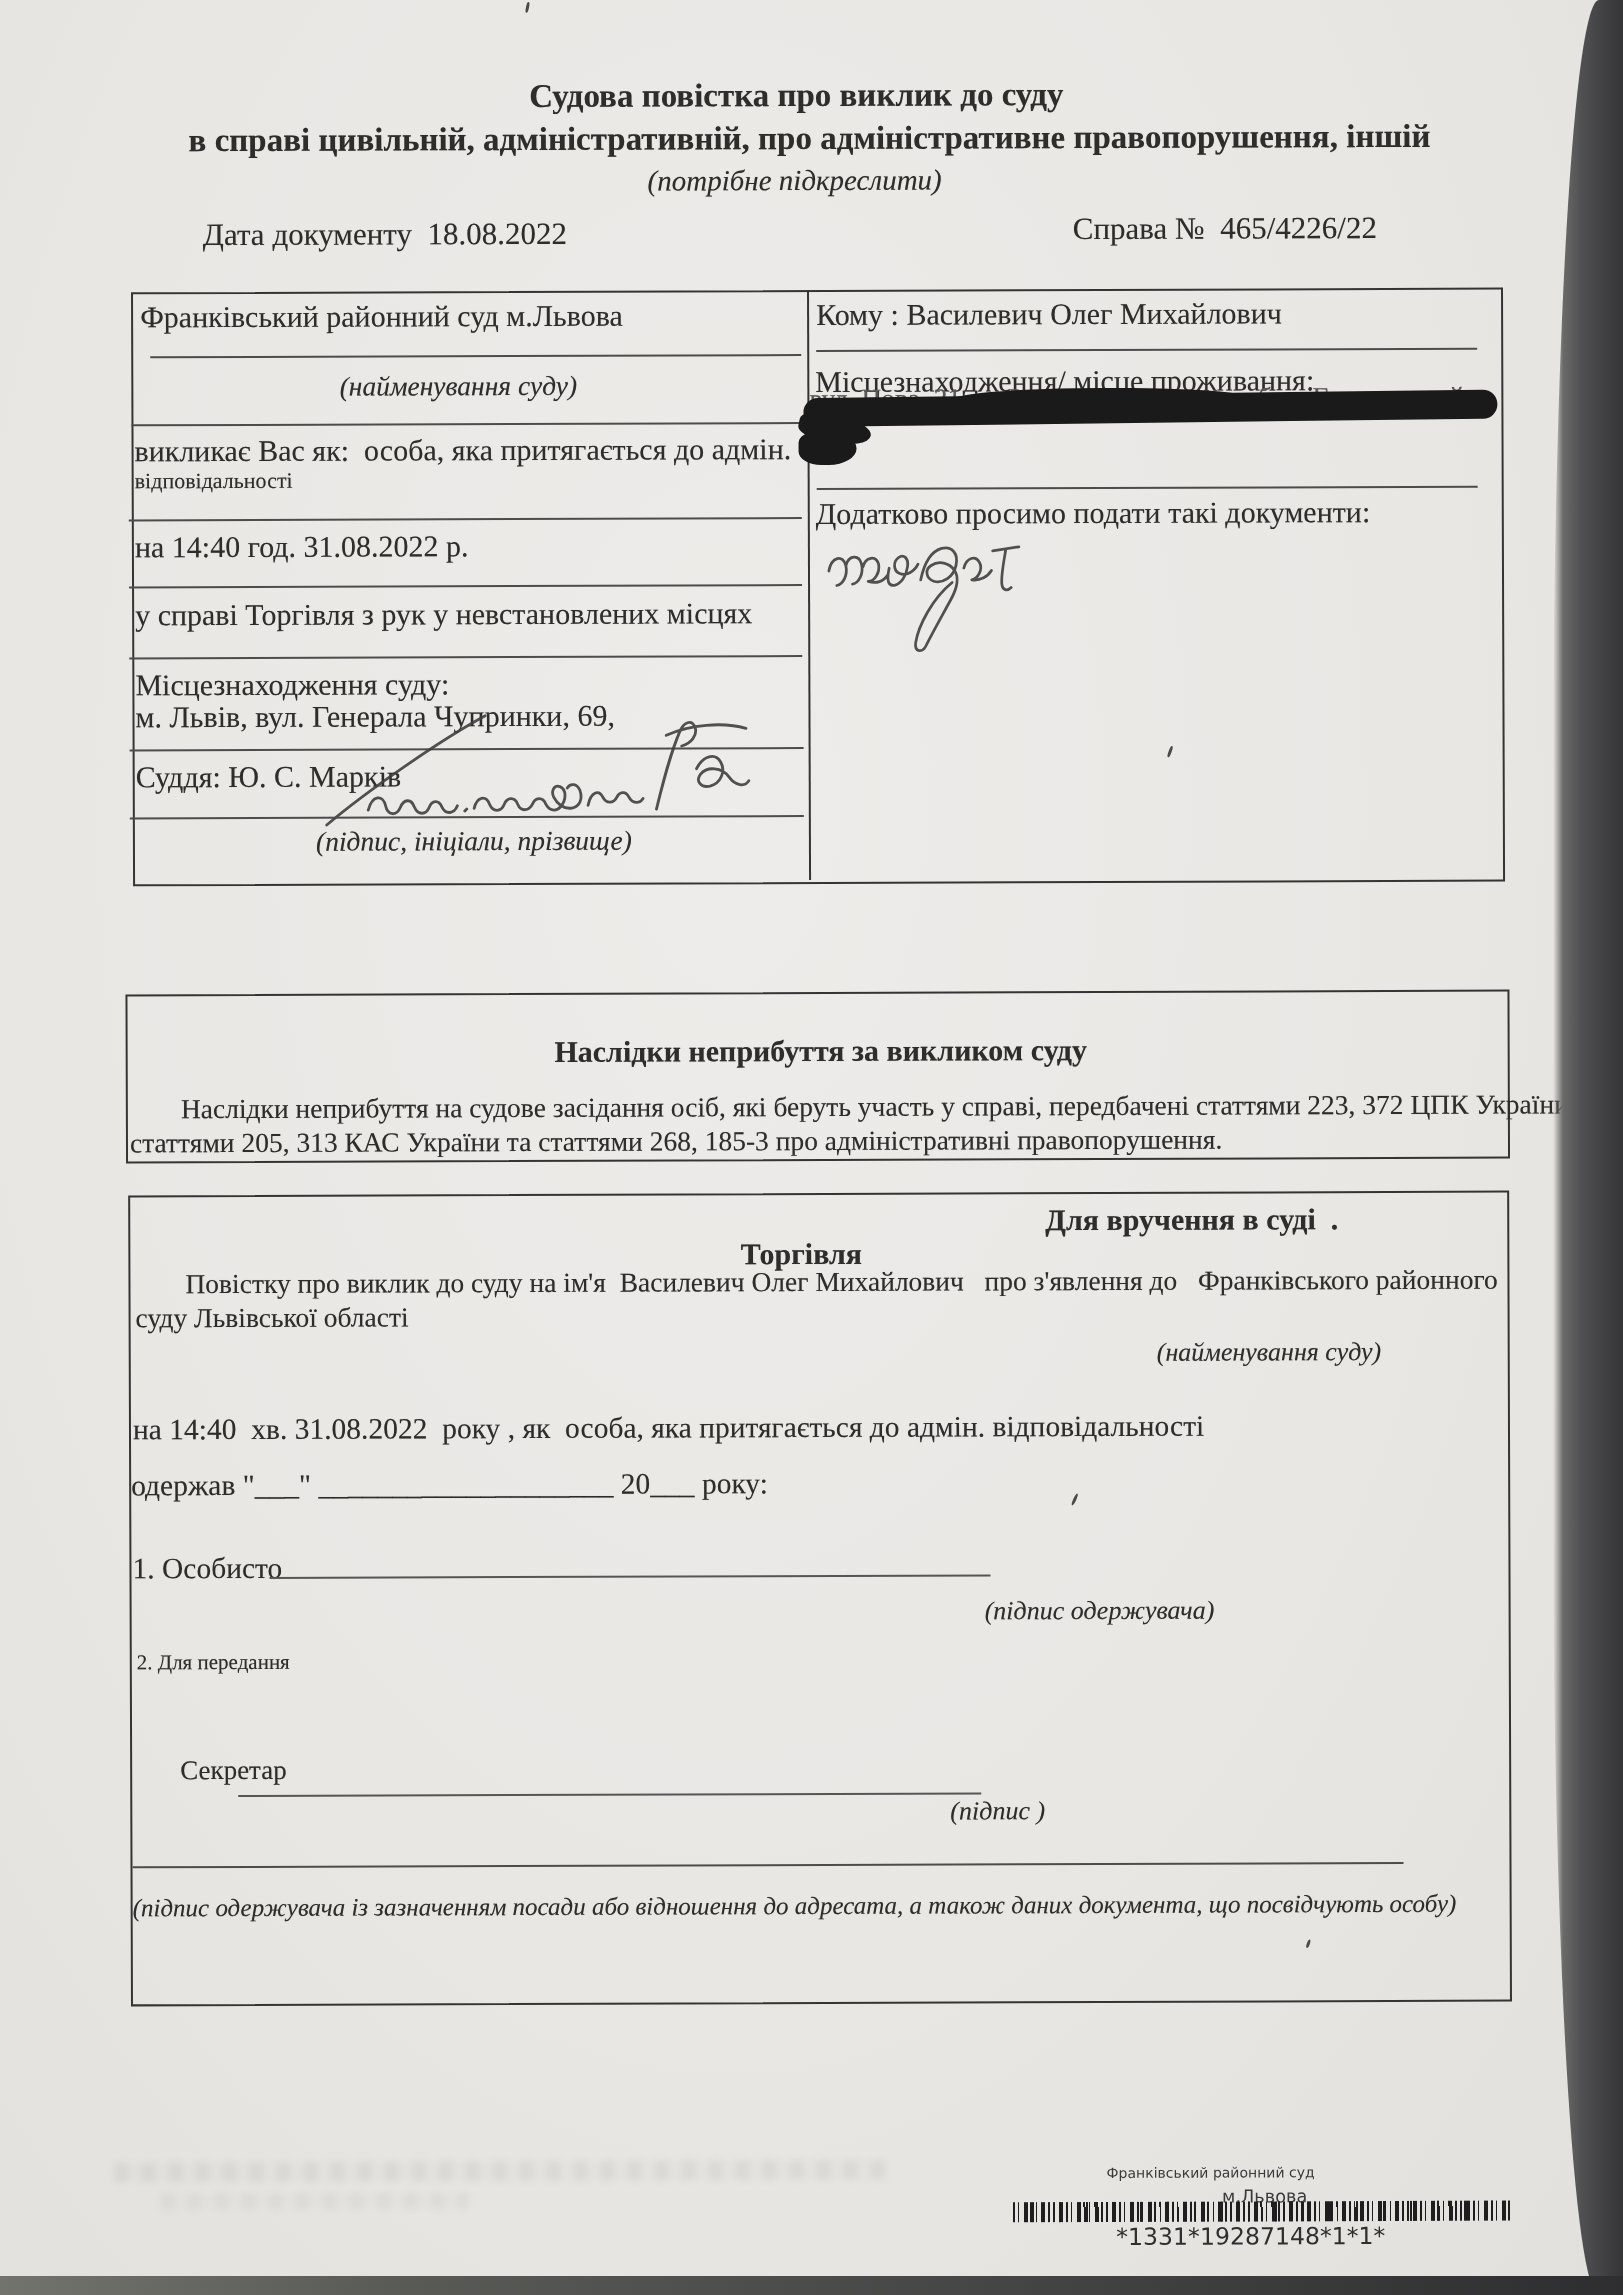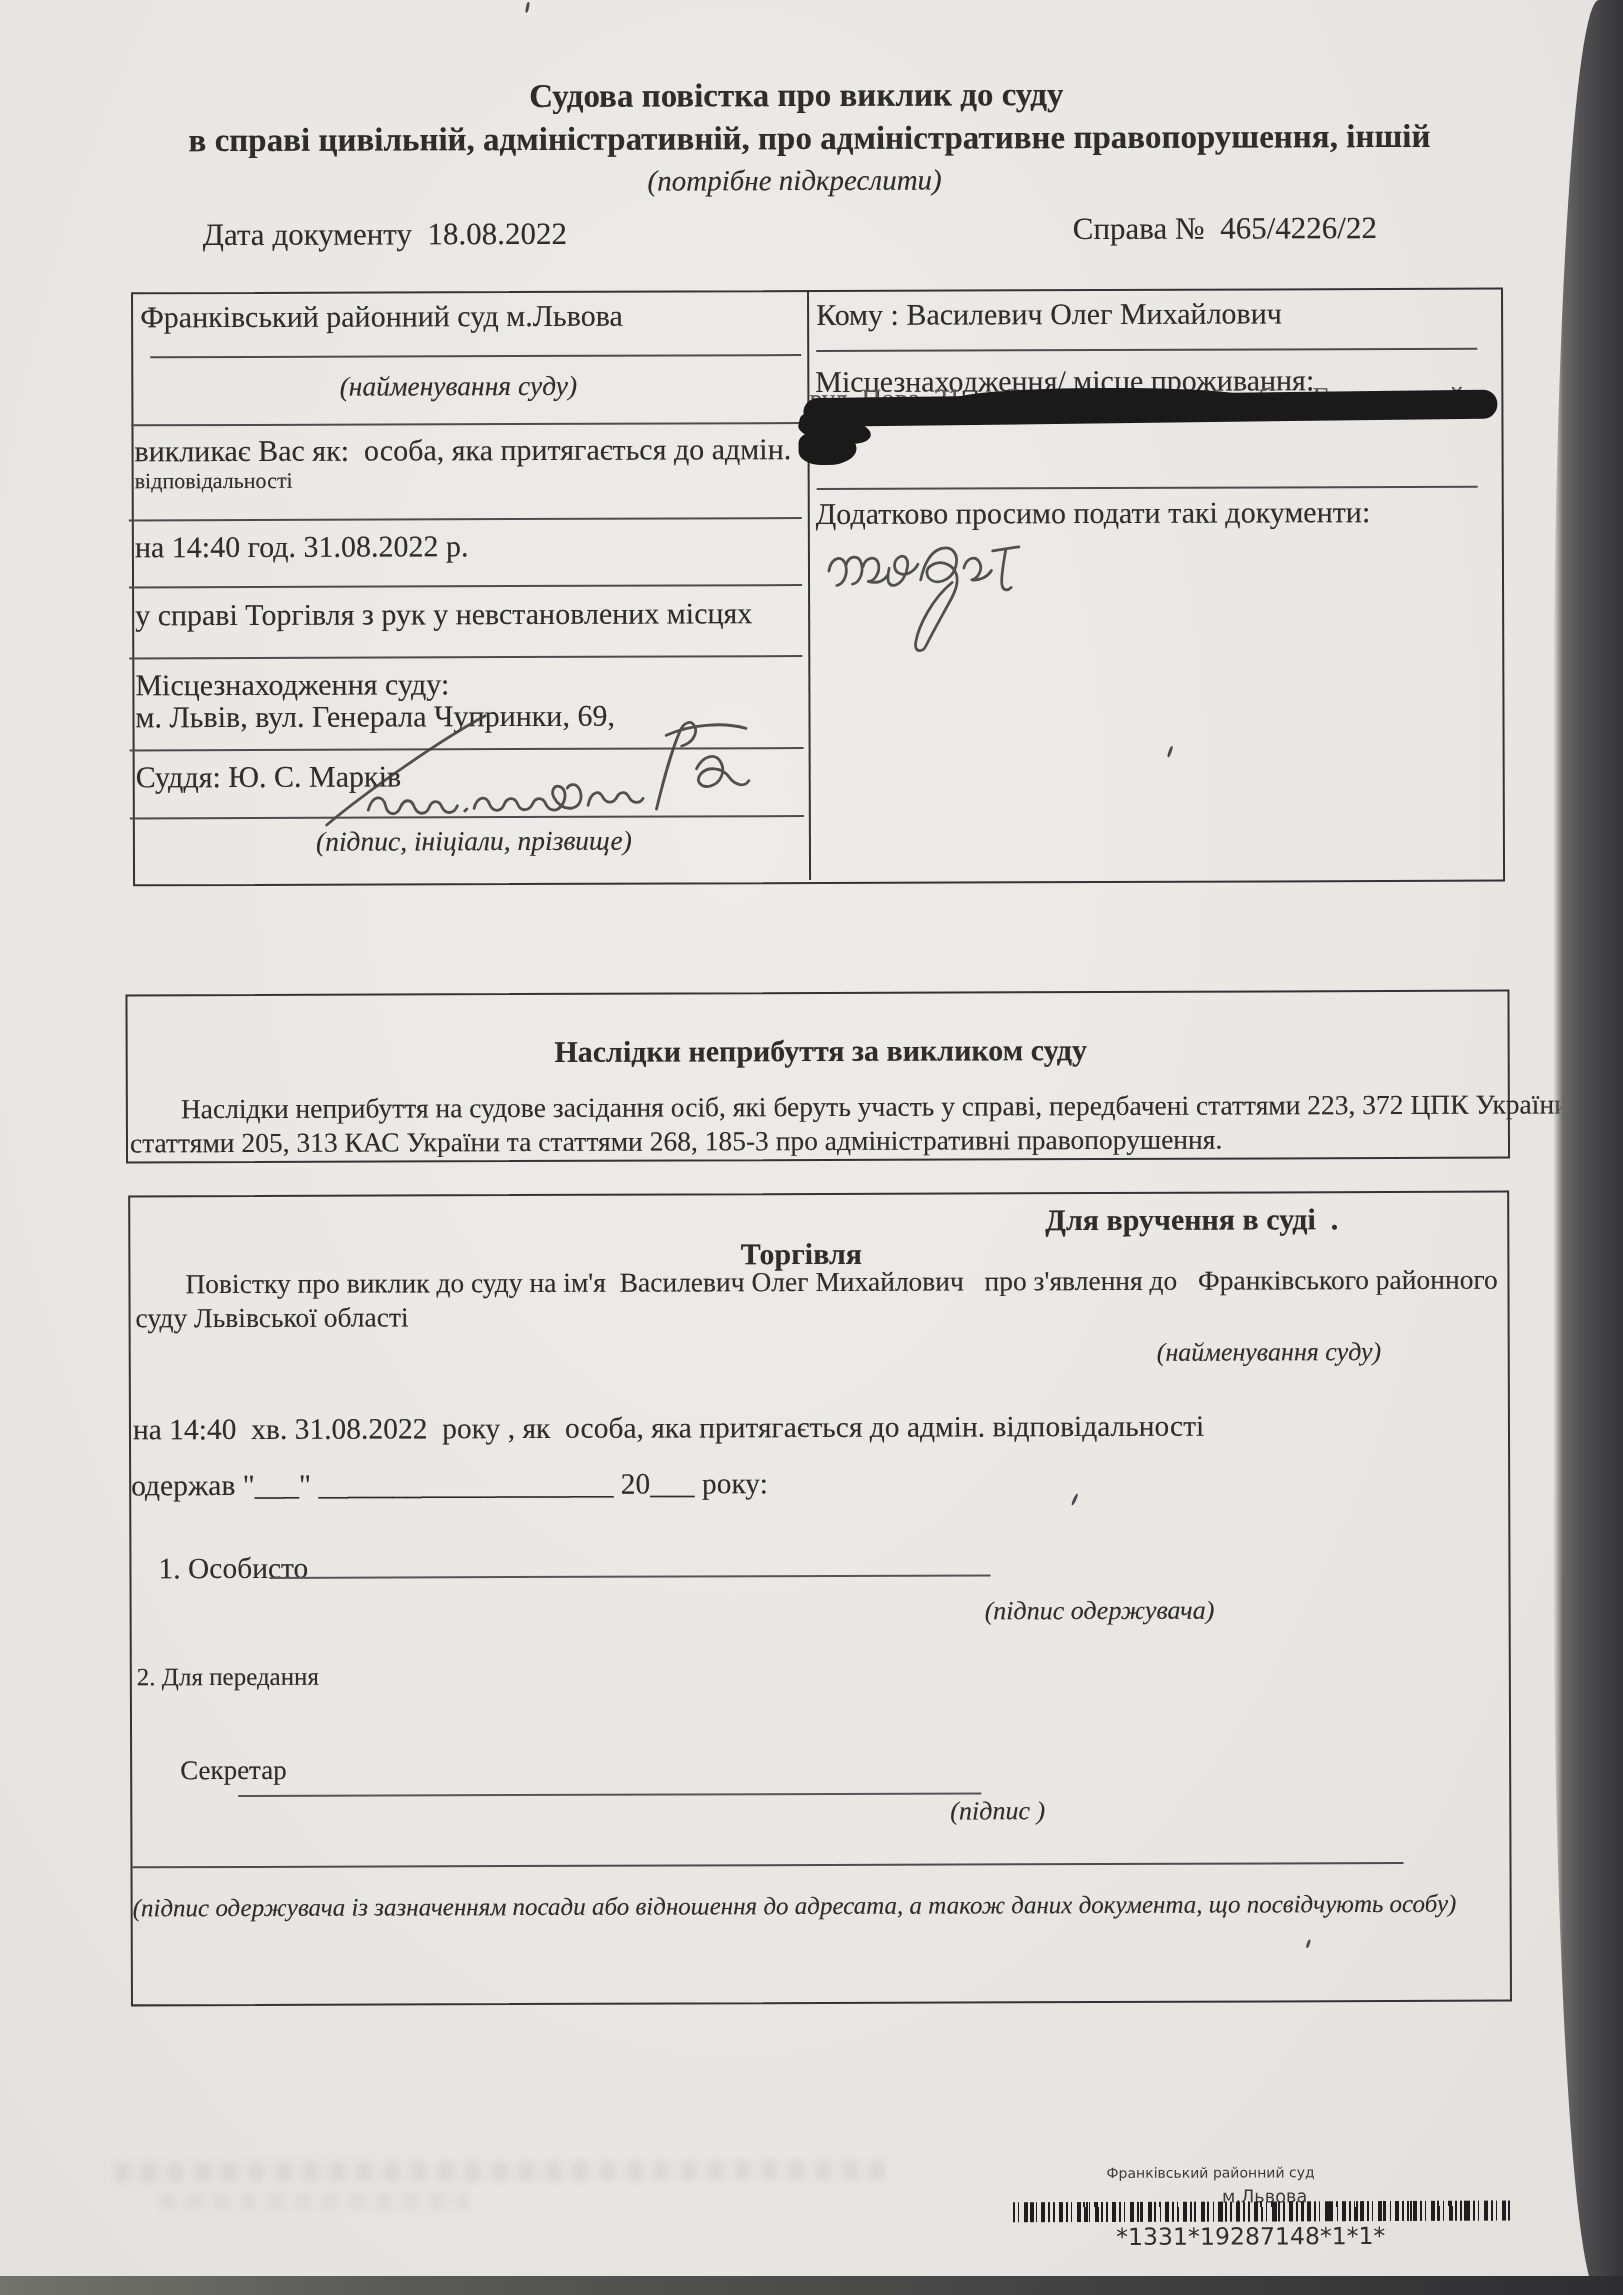--- a/index.html
+++ b/index.html
@@ -94,24 +94,24 @@
   <div class="t" style="left:130px;top:1126px;font-size:27.5px;">статтями 205, 313 КАС України та статтями 268, 185-3 про адміністративні правопорушення.</div>
 
   <div class="box" style="left:128px;top:1193px;width:1377px;height:807px;"></div>
   <div class="t b" style="left:1045px;top:1204px;font-size:30px;">Для вручення в суді  .</div>
   <div class="t b cx" style="left:801px;top:1237px;font-size:30px;">Торгівля</div>
   <div class="t" style="left:185px;top:1267px;font-size:27.5px;">Повістку про виклик до суду на ім'я  Василевич Олег Михайлович   про з'явлення до   Франківського районного</div>
   <div class="t" style="left:135px;top:1301px;font-size:27.5px;">суду Львівської області</div>
   <div class="t i" style="left:1156px;top:1339px;font-size:26px;">(найменування суду)</div>
   <div class="t" style="left:132px;top:1411px;font-size:29.5px;">на 14:40  хв. 31.08.2022  року , як  особа, яка притягається до адмін. відповідальності</div>
   <div class="t" style="left:130px;top:1467px;font-size:29.5px;">одержав "___" ____________________ 20___ року:</div>
-  <div class="t" style="left:131px;top:1550px;font-size:29.5px;margin-left:26px;">1. Особисто</div>
+  <div class="t" style="left:131px;top:1550px;font-size:29.5px;">1. Особисто</div>
   <div class="rule" style="left:268px;top:1575px;width:721px;background:#555;"></div>
   <div class="t i" style="left:983px;top:1597px;font-size:26px;">(підпис одержувача)</div>
-  <div class="t" style="left:135px;top:1649px;font-size:25px;margin-top:12px;">2. Для передання</div>
+  <div class="t" style="left:135px;top:1649px;font-size:21px;">2. Для передання</div>
   <div class="t" style="left:130px;top:1753px;font-size:27px;margin-left:48px;">Секретар</div>
   <div class="rule" style="left:236px;top:1793px;width:743px;background:#555;"></div>
   <div class="t i" style="left:948px;top:1797px;font-size:26px;">(підпис )</div>
   <div class="rule" style="left:130px;top:1864px;width:1271px;"></div>
   <div class="t i" style="left:130px;top:1892px;font-size:25px;">(підпис одержувача із зазначенням посади або відношення до адресата, а також даних документа, що посвідчують особу)</div>
 
   <div class="t sans cx" style="left:1207px;top:2167px;font-size:14px;color:#3a3a3a;">Франківський районний суд</div>
   <div class="t sans cx" style="left:1261px;top:2189px;font-size:17.7px;color:#3a3a3a;">м.Львова</div>
   <div class="barcode" style="left:1009px;top:2203px;width:499px;height:20px;"></div>
   <div class="t sans cx" style="left:1247px;top:2225px;font-size:23.6px;color:#2f2f2f;">*1331*19287148*1*1*</div>

